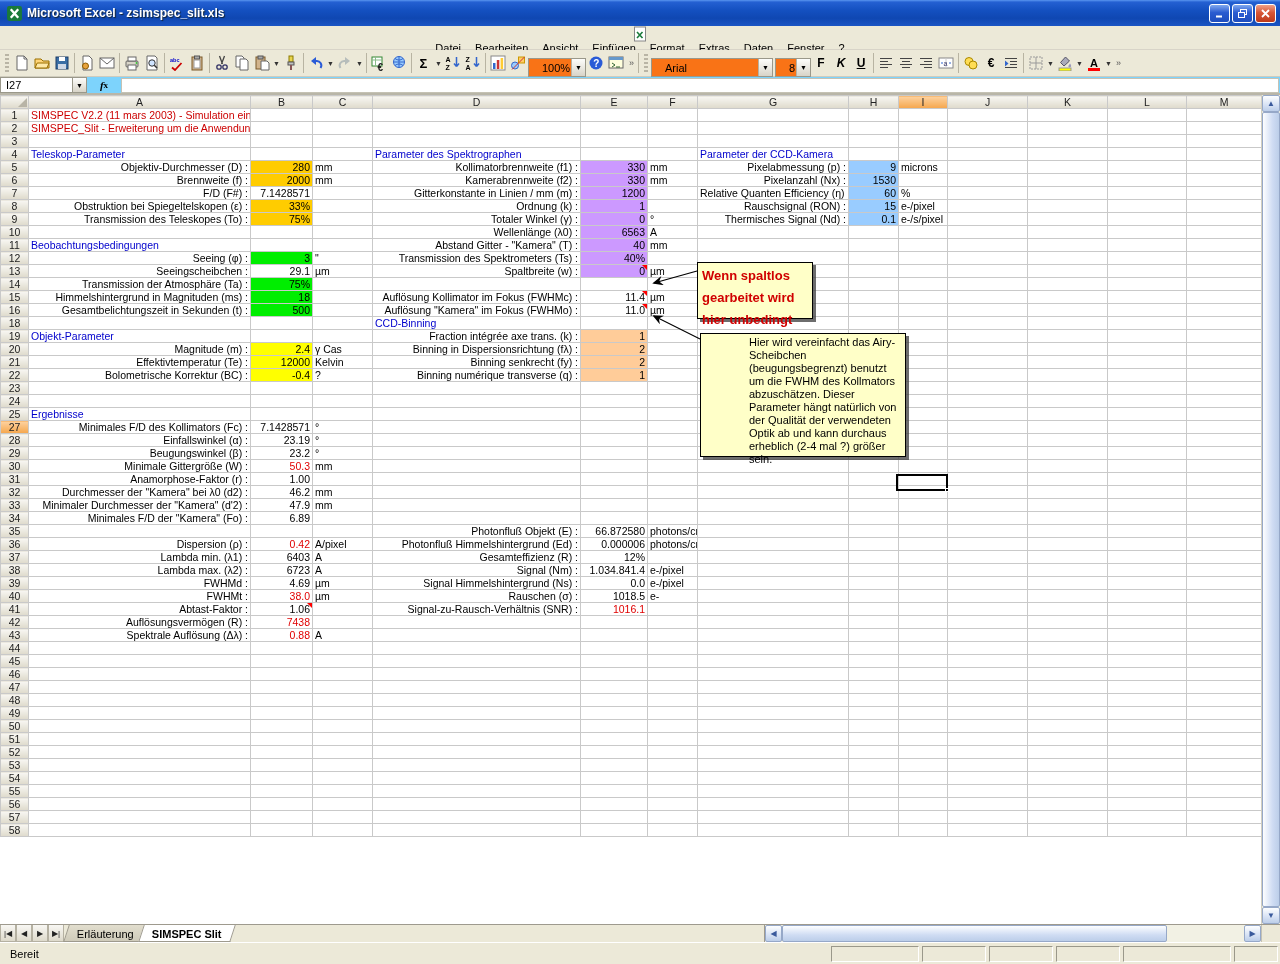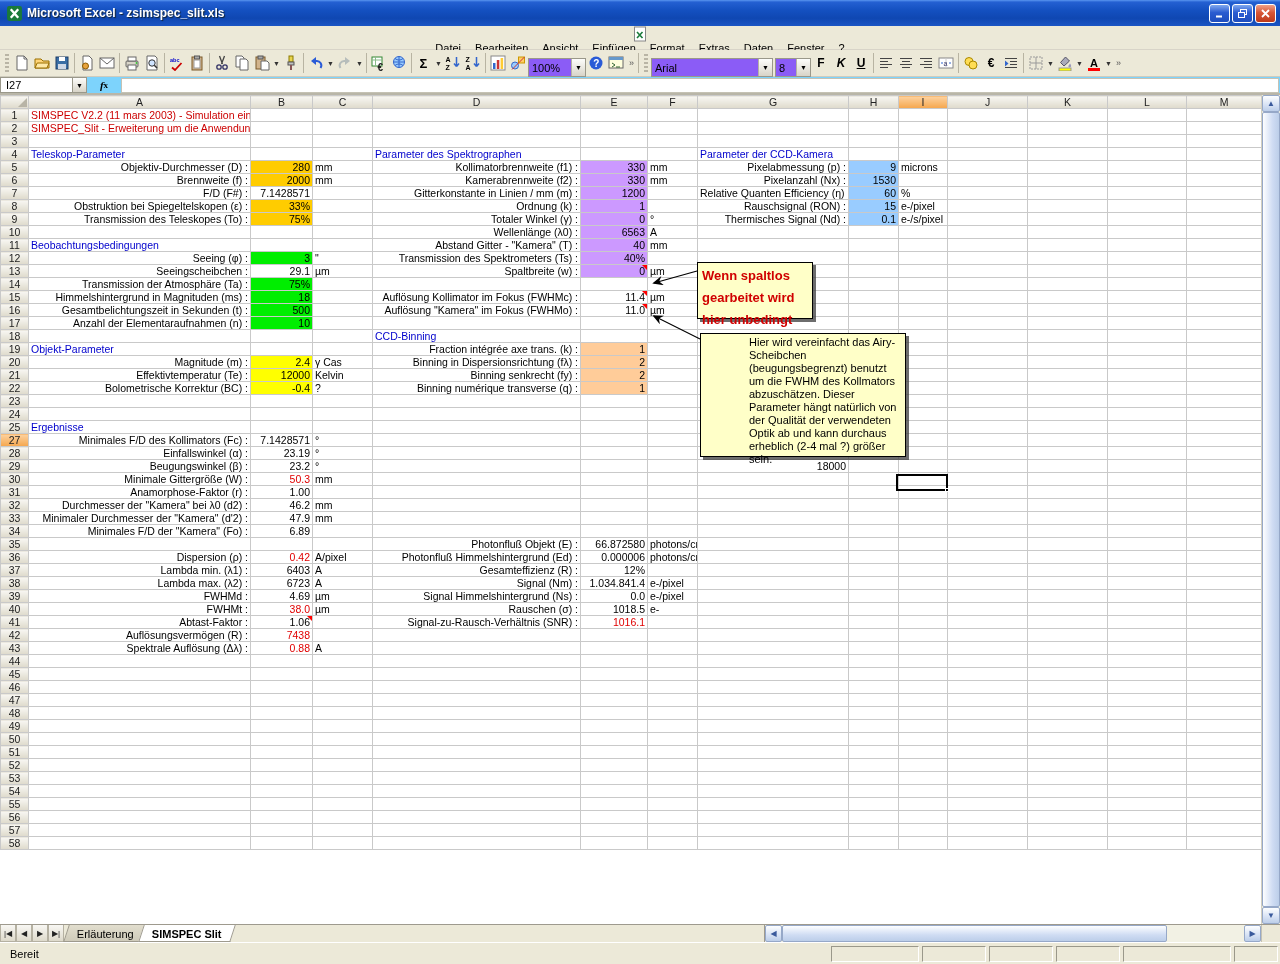--- a/index.html
+++ b/index.html
@@ -29,21 +29,21 @@
   .docbtn { width:17px; height:17px; display:flex; align-items:center; justify-content:center; margin-left:3px; color:#222; }
   .docbtn svg { width:10px; height:10px; }
 
   
   .toolbar { height:27px; display:flex; align-items:center; padding:0 2px; background:#ECE9D8; border-bottom:1px solid #cfccbd; }
   .tbico { width:20px; height:20px; display:flex; align-items:center; justify-content:center; border:1px solid transparent; border-radius:1px; position:relative; }
   .tbico svg { width:16px; height:16px; }
   .tbico.dis { opacity:.45; }
   .dda { font-size:7px; color:#333; width:9px; text-align:center; }
   .tbsep { width:1px; height:20px; background:#b8b4a2; margin:0 2px; }
-  .combo { height:19px; background:#8b5cf6; border:1px solid #9a988a; display:flex; align-items:center; padding-left:3px;margin-top:9px; }
+  .combo { height:19px; background:#f97316; border:1px solid #9a988a; display:flex; align-items:center; padding-left:13px;margin-top:9px; }
   .combo .dd { margin-left:auto; width:14px; height:100%; background:linear-gradient(180deg,#fdfdfb,#d8d4c8); border-left:1px solid #b5b2a4; font-size:7px; display:flex; align-items:center; justify-content:center; }
   .fmt-glyph { font-weight:bold; font-size:12px; }
   .chev { font-size:9px; color:#555; padding:0 3px; letter-spacing:-1px; }
 
   
   .formulabar { height:18px; display:flex; align-items:stretch; background:#7dd3fc; border-bottom:2px solid #B9B6A8; }
   .namebox { width:72px; background:#fff; border:1px solid #9a988a; border-right:none; display:flex; align-items:center; padding-left:5px; }
   .nbdd { width:15px; background:linear-gradient(180deg,#fdfdfb,#d8d4c8); border:1px solid #9a988a; font-size:7px; display:flex; align-items:center; justify-content:center; }
   .fx { width:34px; display:flex; align-items:center; justify-content:center; font-family:"Liberation Serif",serif; font-weight:bold; }
   .finput { flex:1; background:#fff; border:1px solid #c5c2b4; margin:1px 1px 0 0; }
@@ -808,36 +808,20 @@
               <td class="unit">µm</td>
               <td class=""></td>
               <td class=""></td>
               <td class=""></td>
               <td class=""></td>
               <td class=""></td>
               <td class=""></td>
               <td class=""></td>
             </tr>
             <tr>
-              <td class="rh">17</td>
-              <td class="lbl">Anzahl der Elementaraufnahmen (n) :</td>
-              <td class="val green">10</td>
-              <td class=""></td>
-              <td class=""></td>
-              <td class=""></td>
-              <td class=""></td>
-              <td class=""></td>
-              <td class=""></td>
-              <td class=""></td>
-              <td class=""></td>
-              <td class=""></td>
-              <td class=""></td>
-              <td class=""></td>
-            </tr>
-            <tr>
               <td class="rh">18</td>
               <td class=""></td>
               <td class=""></td>
               <td class=""></td>
               <td class="hdr">CCD-Binning</td>
               <td class=""></td>
               <td class=""></td>
               <td class=""></td>
               <td class=""></td>
               <td class=""></td>

